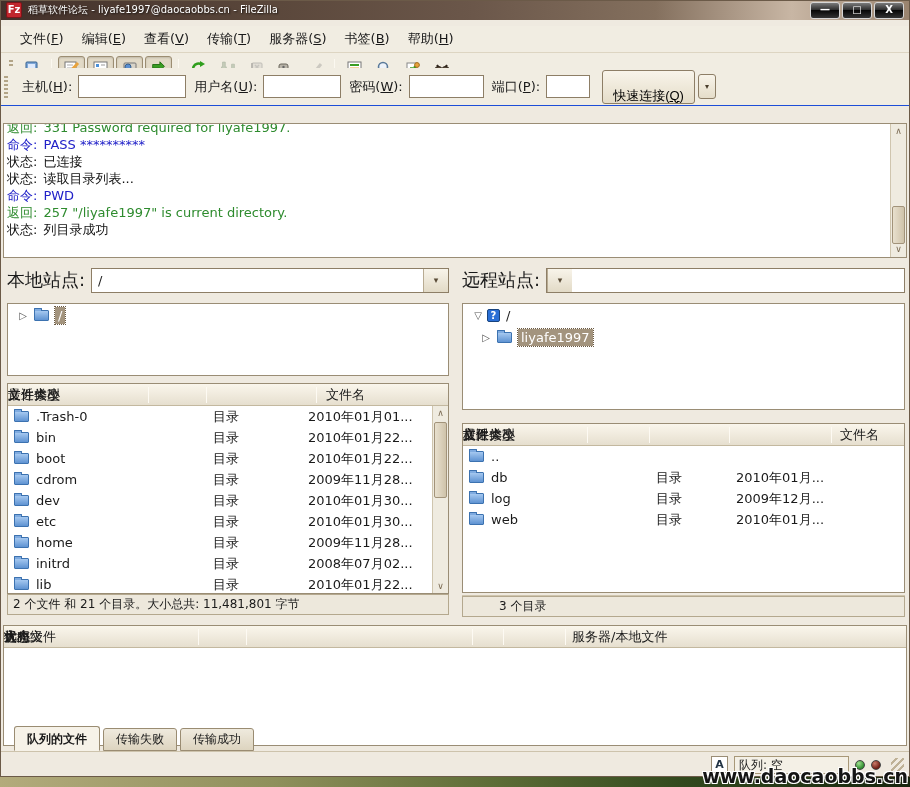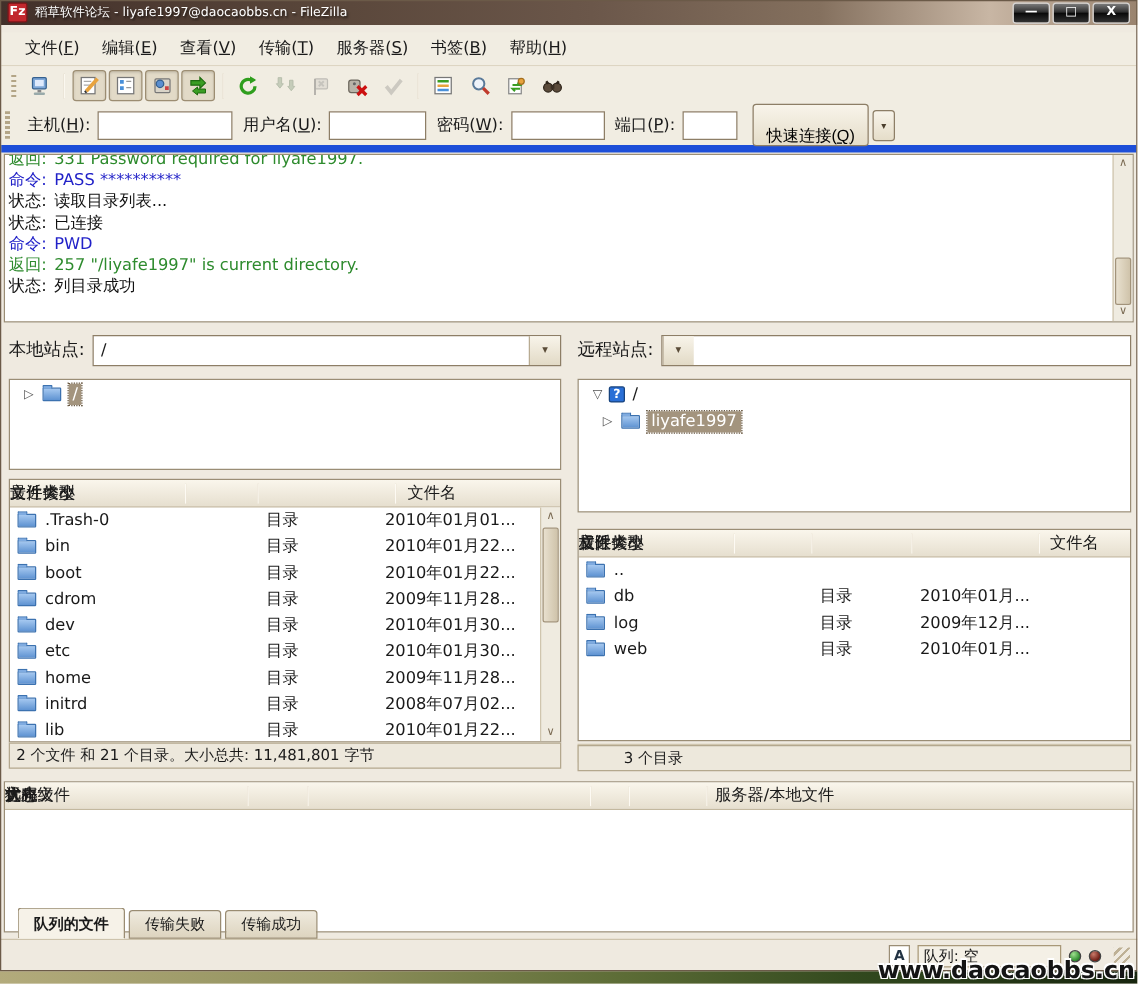--- a/index.html
+++ b/index.html
@@ -40,22 +40,22 @@
   .grip { width:4px; height:18px; margin:0 4px;
     background: repeating-linear-gradient(to bottom,#b3a587 0 2px, transparent 2px 4px); }
   .tb-sep { width:1px; height:20px; background:#c5b9a0; border-right:1px solid #fbf8f0; margin:0 5px; }
   .tb-btn { width:27px; height:25px; display:flex; align-items:center; justify-content:center;
     border:1px solid transparent; border-radius:3px; margin:0 1px; }
   .tb-btn.pressed { background:#E2DAC7; border-color:#9c8d72; box-shadow:inset 0 1px 2px rgba(0,0,0,.15); }
   .tb-btn.disabled { opacity:.4; filter:grayscale(60%); }
   .tb-btn svg { display:block; }
 
   
-  #quickbar { position:absolute; left:1px; top:84px; width:908px; height:38px; background:#F1EDE2;
-    border-bottom:6px solid #1d4ed8; display:flex; align-items:center; }
+  #quickbar { position:absolute; left:1px; top:68px; width:908px; height:38px; background:#F1EDE2;
+    border-bottom:1px solid #1d4ed8; display:flex; align-items:center; }
   #quickbar .qgrip { width:4px; height:22px; margin:0 6px 0 3px;
     background: repeating-linear-gradient(to bottom,#b3a587 0 2px, transparent 2px 4px); }
   .q-label { font-size:13px; margin:0 6px 0 8px; white-space:nowrap; }
   .q-label .u { text-decoration: underline; }
   .q-input { height:23px; border:1px solid #8d7e66; background:#fff; font-size:13px; padding:0 4px; }
   .q-host { width:108px; } .q-user { width:78px; } .q-pass { width:75px; } .q-port { width:44px; }
   .q-btn { height:25px; margin-left:12px; padding:16px 10px; font-size:13px;
     background:linear-gradient(#f8f4ea,#e5ddc9); border:1px solid #8d7e66; border-radius:3px; }
   .q-btn .u { text-decoration: underline; }
   .q-dd { width:18px; height:25px; margin-left:3px; font-size:8px; color:#4a3e2c;
@@ -75,21 +75,21 @@
     font-size:9px; line-height:15px; color:#7a6a52; }
   .vscroll .sb-up { top:0; } .vscroll .sb-down { bottom:0; }
   .sb-thumb { position:absolute; left:1px; width:13px; border:1px solid #a2937a; border-radius:2px;
     background:linear-gradient(90deg,#e8e0ce,#cfc3aa); }
 
   
   .pane { position:absolute; top:258px; height:358px; }
   #local-pane { left:3px; width:448px; }
   #remote-pane { left:458px; width:449px; }
   .site-row { position:absolute; top:9px; left:4px; right:2px; height:26px; display:flex; align-items:center; }
-  .site-label { font-size:14px; margin-right:6px; white-space:nowrap; }
+  .site-label { font-size:18px; margin-right:6px; white-space:nowrap; }
   .combo { flex:1; height:25px; border:1px solid #8d7e66; background:#fff; display:flex; align-items:center; position:relative; }
   .combo .val { padding-left:6px; font-size:13px; flex:1; }
   .combo .dd { width:25px; height:100%; background:linear-gradient(#f8f4ea,#e2dac6); border-left:1px solid #b8ab92;
     font-size:9px; color:#5a4c38; display:flex; align-items:center; justify-content:center; }
   .treebox { position:absolute; left:4px; right:2px; background:#fff; border:1px solid #9a8d75; overflow:hidden; }
   #local-pane .treebox { top:45px; height:73px; }
   #remote-pane .treebox { top:45px; height:107px; }
   .tree-row { height:22px; display:flex; align-items:center; font-size:13px; white-space:nowrap; }
   .tw { display:inline-block; text-align:center; }
   .arrow { font-size:10px; color:#555; width:14px; margin-left:8px; }
@@ -325,23 +325,23 @@
 </div>
 
 <div id="log">
   <div class="lines">
 
       <div class="log-line response"><span class="pfx">返回:</span><span>331 Password required for liyafe1997.</span></div>
 
       <div class="log-line command"><span class="pfx">命令:</span><span>PASS **********</span></div>
 
 
+      <div class="log-line status"><span class="pfx">状态:</span><span>已连接</span></div>
+
       <div class="log-line status"><span class="pfx">状态:</span><span>读取目录列表...</span></div>
-
-      <div class="log-line status"><span class="pfx">状态:</span><span>已连接</span></div>
 
       <div class="log-line command"><span class="pfx">命令:</span><span>PWD</span></div>
 
       <div class="log-line response"><span class="pfx">返回:</span><span>257 "/liyafe1997" is current directory.</span></div>
 
       <div class="log-line status"><span class="pfx">状态:</span><span>列目录成功</span></div>
     </div>
   <div class="vscroll">
     <span class="sb-up">∧</span>
     <span class="sb-thumb" style="top:82px;height:38px;"></span>

